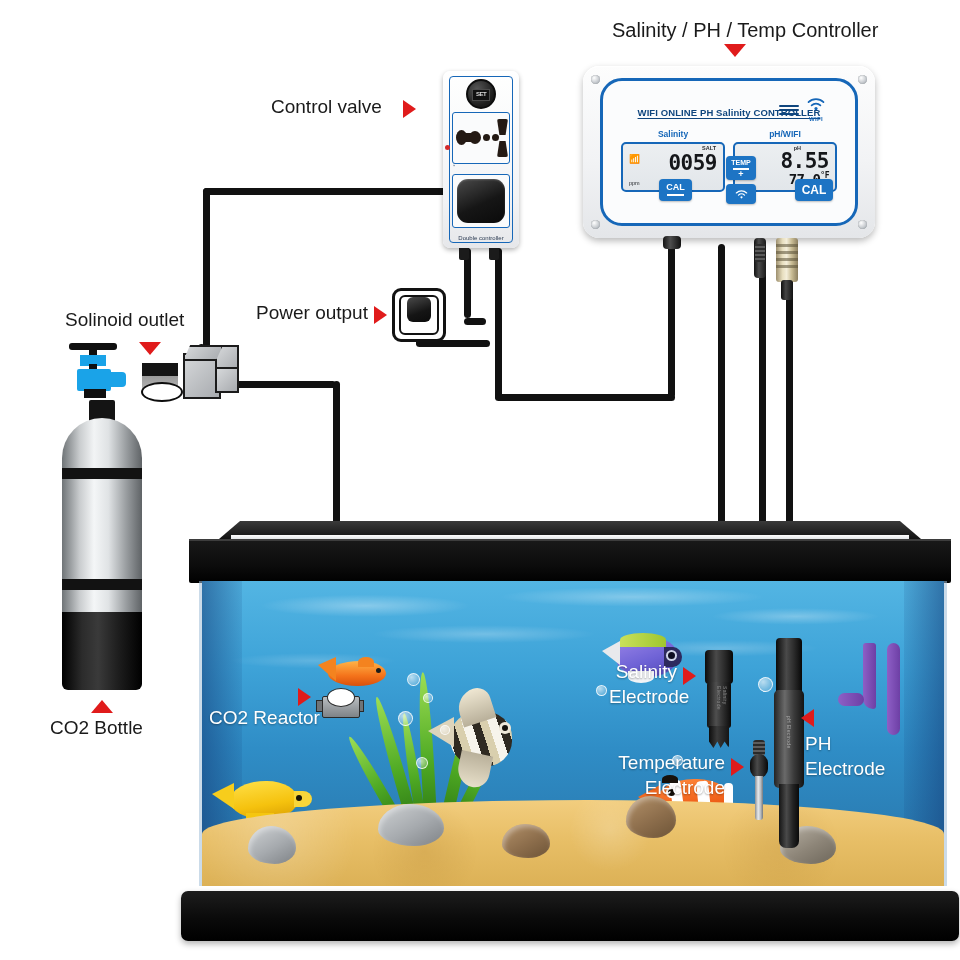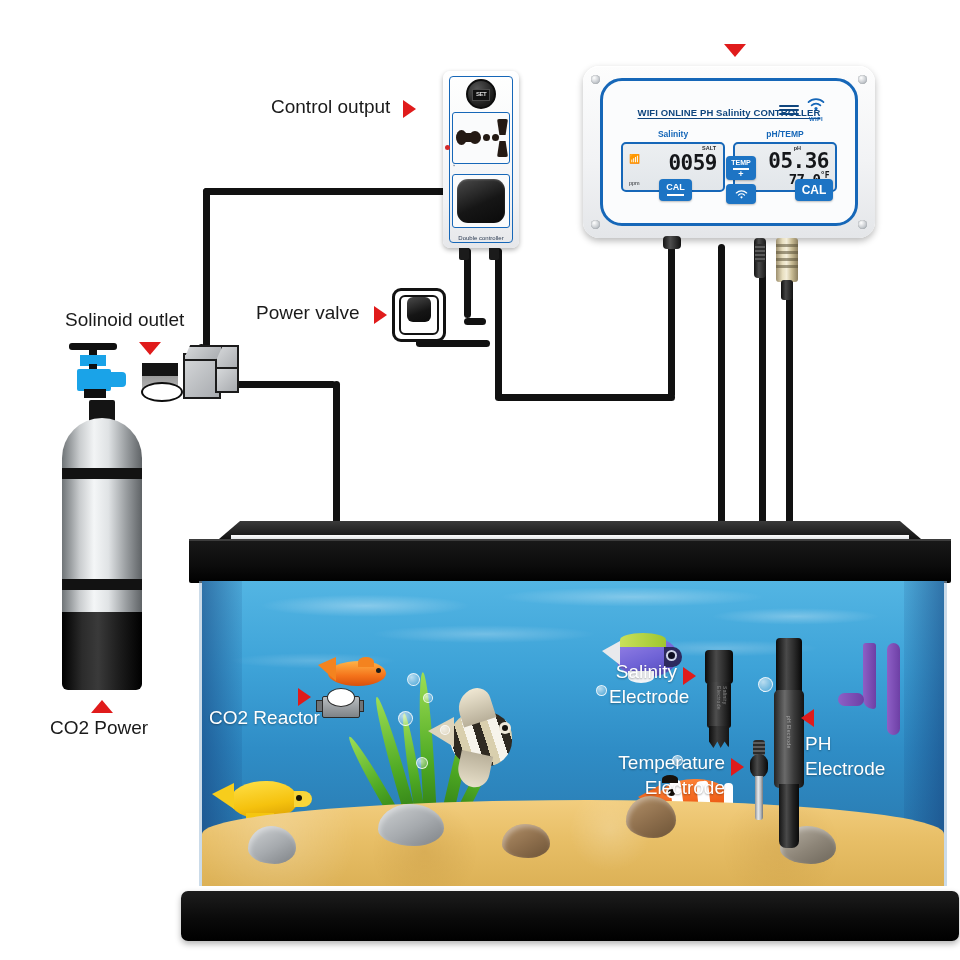--- a/index.html
+++ b/index.html
@@ -192,20 +192,21 @@
   #reactor{left:316px;top:688px;width:48px;height:30px;}
   .r-box{position:absolute;left:6px;top:8px;width:36px;height:20px;background:linear-gradient(180deg,#b9bdc0,#7e8387);border:1.5px solid #2a2a2a;border-radius:2px;}
   .r-ell{position:absolute;left:11px;top:0;width:26px;height:17px;border-radius:50%;background:#fff;border:1.5px solid #2a2a2a;}
   .r-arm{position:absolute;top:12px;width:8px;height:10px;background:#6f7478;border:1.5px solid #2a2a2a;}
 </style>
 </head>
 <body>
 
 <div class="stage">
 
+  <div class="lbl" style="left:612px;top:18px;font-size:20px;">Salinity / PH / Temp Controller</div>
   <div class="tri down" style="left:724px;top:44px;"></div>
 
   <div class="wire v" style="left:203px;top:188px;height:178px;"></div>
   <div class="wire h" style="left:203px;top:188px;width:248px;"></div>
   <div class="wire h" style="left:196px;top:362px;width:40px;"></div>
 
   <div class="wire v" style="left:198px;top:344px;height:26px;"></div>
   <div class="wire h" style="left:198px;top:381px;width:138px;"></div>
   <div class="wire v" style="left:333px;top:381px;height:312px;"></div>
 
@@ -215,21 +216,21 @@
   <div class="wire h" style="left:495px;top:394px;width:180px;"></div>
   <div class="wire v" style="left:668px;top:240px;height:158px;"></div>
 
   <div class="wire v" style="left:416px;top:330px;height:16px;"></div>
   <div class="wire h" style="left:416px;top:340px;width:74px;"></div>
 
   <div class="wire v" style="left:718px;top:244px;height:412px;"></div>
   <div class="wire v" style="left:759px;top:244px;height:502px;"></div>
   <div class="wire v" style="left:786px;top:268px;height:382px;"></div>
 
-  <div class="lbl" style="left:271px;top:95px;">Control output</div>
+  <div class="lbl" style="left:271px;top:95px;">Control valve</div>
   <div class="tri right" style="left:403px;top:100px;"></div>
 
   <div class="abs" id="outbox">
     <div class="out-shell"></div>
     <div class="out-face"></div>
     <div class="knob">
       <div class="disp">
         <b>SET</b>
       </div>
     </div>
@@ -245,21 +246,21 @@
       <div class="pin" style="left:44px;top:28px;width:11px;height:16px;border-radius:2px;clip-path:polygon(22% 0,78% 0,100% 100%,0 100%);"></div>
     </div>
     <div class="pad">
       <div class="blk"></div>
     </div>
     <div class="outname">Double controller</div>
     <div class="outprong" style="left:16px;"></div>
     <div class="outprong" style="left:46px;"></div>
   </div>
 
-  <div class="lbl" style="left:256px;top:301px;">Power valve</div>
+  <div class="lbl" style="left:256px;top:301px;">Power output</div>
   <div class="tri right" style="left:374px;top:306px;"></div>
   <div class="abs" id="outlet">
     <div class="outlet-plate"></div>
     <div class="plug"></div>
   </div>
 
   <div class="abs" id="controller">
     <div class="ctrl-shell"></div>
     <div class="screw" style="left:8px;top:9px;"></div>
     <div class="screw" style="right:8px;top:9px;"></div>
@@ -286,24 +287,24 @@
         <div class="scr-cap">Salinity</div>
         <div class="lcd">
           <div class="tagWifi">📶</div>
           <div class="tagTR">SALT</div>
           <div class="digits">0059</div>
           <div class="tagBL">ppm</div>
         </div>
       </div>
 
       <div class="scr-wrap right">
-        <div class="scr-cap">pH/TEMP</div>
+        <div class="scr-cap">pH/WIFI</div>
         <div class="lcd">
           <div class="tagTR" style="right:34px;">pH</div>
-          <div class="digits" style="top:5px;">05.36</div>
+          <div class="digits" style="top:5px;">8.55</div>
           <div class="digits2">
             <span>77.0</span><span class="unit">°F</span>
           </div>
         </div>
       </div>
 
       <div class="btn cal-l">
         <span>CAL</span><u></u>
       </div>
       <div class="btn temp">
@@ -372,21 +373,21 @@
   <div class="abs" id="bottle">
     <div class="b-neck"></div>
     <div class="b-shoulder"></div>
     <div class="b-band" style="top:68px;"></div>
     <div class="b-main" style="top:79px;height:100px;"></div>
     <div class="b-band" style="top:179px;"></div>
     <div class="b-main" style="top:190px;height:22px;"></div>
     <div class="b-base" style="top:212px;height:78px;"></div>
   </div>
   <div class="tri up" style="left:91px;top:700px;"></div>
-  <div class="lbl" style="left:50px;top:716px;">CO2 Power</div>
+  <div class="lbl" style="left:50px;top:716px;">CO2 Bottle</div>
 
   <div class="abs" id="tank">
 
     <div class="hood">
       <div class="top"></div>
       <div class="strip"></div>
       <div class="front"></div>
     </div>
 
     <div class="glass">

